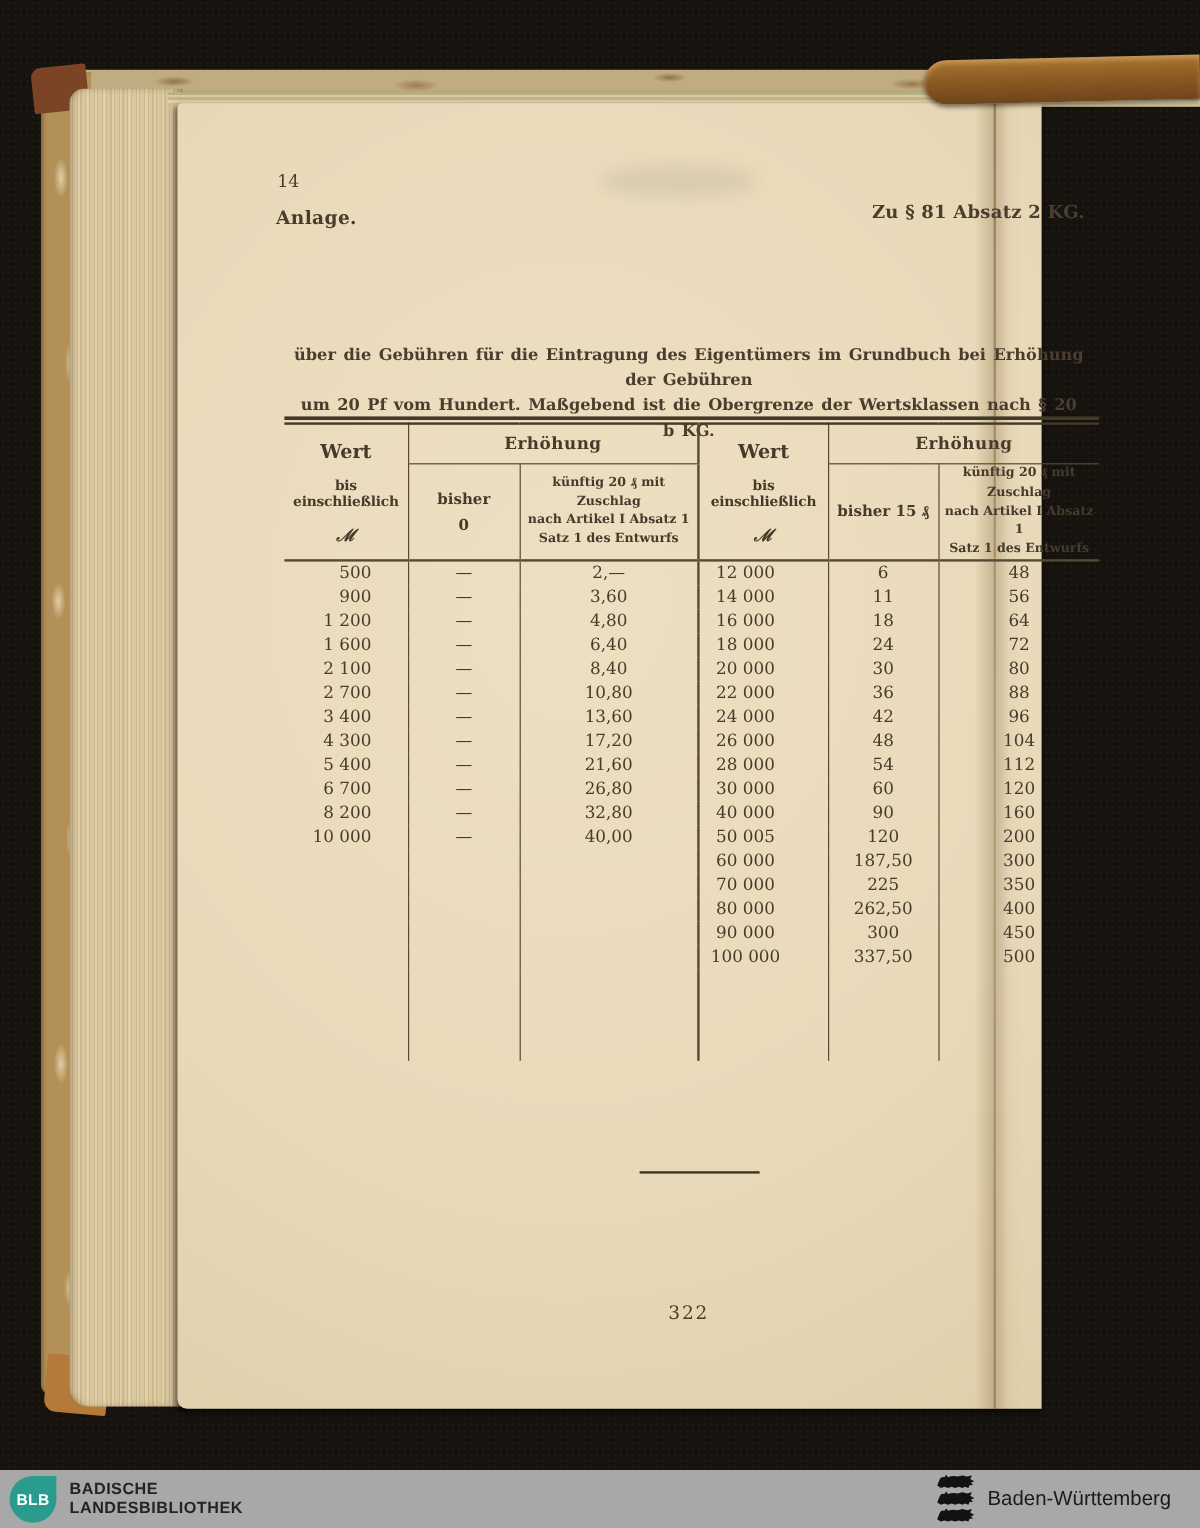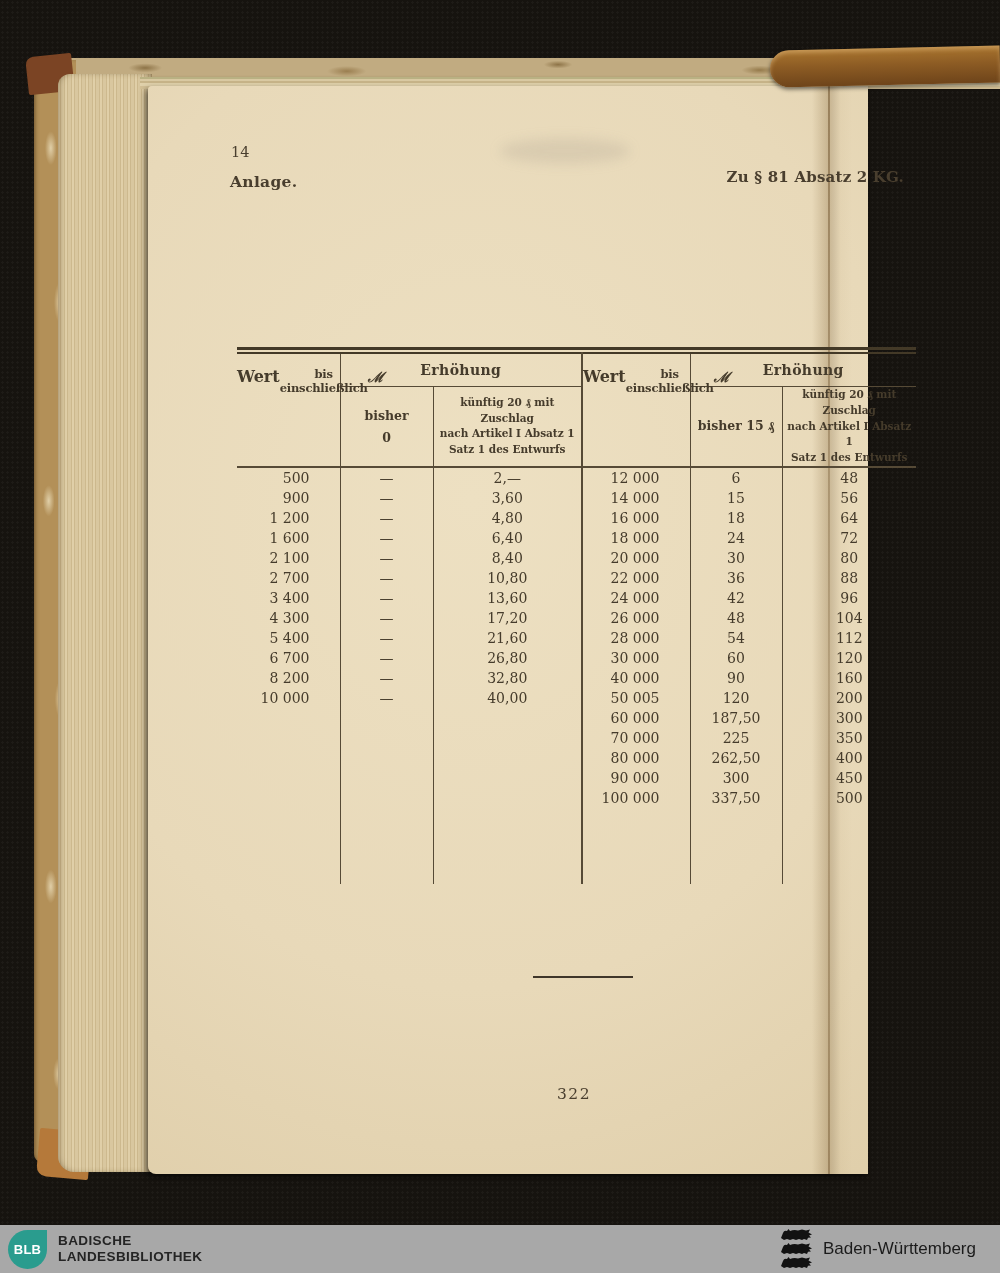--- a/index.html
+++ b/index.html
@@ -66,35 +66,35 @@
   .doc-subtitle{position:absolute;left:96px;top:200px;width:660px;text-align:center;
     font-size:13.5px;font-weight:700;line-height:21px;word-spacing:1.5px;}
   
   .table-wrap{position:absolute;left:89px;top:261px;width:679px;border-top:3px solid #433927;}
   table.fee-table{border-collapse:collapse;table-layout:fixed;width:679px;margin-top:2px;
     border-top:2px solid #433927;color:#453b2b;}
   .fee-table th{font-weight:700;vertical-align:middle;padding:0;}
   .fee-table col.w1{width:103px}.fee-table col.w2{width:93px}.fee-table col.w3{width:149px}
   .fee-table col.w4{width:108px}.fee-table col.w5{width:92px}.fee-table col.w6{width:134px}
   .th-wert{border-bottom:2px solid #564a36;}
-  .th-wert .stack{display:flex;flex-direction:row;justify-content:space-between;height:88px;padding:7px 0 5px;}
+  .th-wert .stack{display:flex;flex-direction:column;justify-content:space-between;height:88px;padding:7px 0 5px;}
   .th-wert .l2{font-size:11.5px;letter-spacing:-.2px;}
   .th-wert .unit{font-size:14px;font-style:italic;}
   .th-erh{font-size:14px;height:32px;border-bottom:1px solid #564a36;letter-spacing:.4px;}
   .th-sub{height:63px;border-bottom:2px solid #564a36;}
   .th-bisher .stack{display:flex;flex-direction:column;gap:7px;font-size:12.5px;}
   .th-bisher15{font-size:12.5px;}
   .th-kuenftig{font-size:10.5px;line-height:1.5;padding:0 2px;}
   .br1{border-right:1px solid #564a36;}
   .br2{border-right:2px solid #564a36;}
   .fee-table td{height:20px;font-size:14px;line-height:20px;text-align:center;padding:0;}
   .fee-table td.c0,.fee-table td.c3{text-align:right;padding-right:30px;}
   .fee-table td.c0,.fee-table td.c1{border-right:1px solid #564a36;}
   .fee-table td.c2{border-right:2px solid #564a36;}
-  .fee-table td.c3,.fee-table td.c4{border-right:1px solid #564a36;}
+  .fee-table td.c3,.fee-table td.c4{border-right:1px solid #564a36;text-align:center;}
   .fee-table tfoot td{height:76px;}
   .footnote{position:absolute;left:0;top:799px;width:100%;text-align:center;
     font-size:13.5px;font-weight:600;word-spacing:1px;}
   .end-rule{position:absolute;left:385px;top:890px;width:100px;height:2px;background:#3f362a;}
   .page-number{position:absolute;left:0;top:999px;width:100%;text-align:center;
     font-size:15.5px;letter-spacing:1.5px;}
   
   .footer-bar{position:absolute;left:0;bottom:0;width:1000px;height:48px;background:#a8a8a8;z-index:6;
     display:flex;align-items:center;font-family:"Liberation Sans", sans-serif;}
   .blb-logo{width:39px;height:39px;margin-left:8px;background:#2a9c8e;
@@ -122,20 +122,24 @@
 
   <div class="page">
     <div class="bleed-smudge"></div>
     <div class="gutter"></div>
 
     <div class="content">
       <div class="folio-number">14</div>
       <div class="annex-label">Anlage.</div>
       <div class="reference">Zu § 81 Absatz 2 KG.</div>
 
+      <div class="doc-subtitle">
+        <span>über die Gebühren für die Eintragung des Eigentümers im Grundbuch bei Erhöhung der Gebühren</span><br>
+        <span>um 20 Pf vom Hundert.  Maßgebend ist die Obergrenze der Wertsklassen nach § 20 b KG.</span>
+      </div>
 
       <div class="table-wrap">
         <table class="fee-table">
           <colgroup>
             <col class="w1">
               <col class="w2">
               <col class="w3">
             <col class="w4">
               <col class="w5">
               <col class="w6">
@@ -186,21 +190,21 @@
                 <td class="c2">2,—</td>
                 <td class="c3">12 000</td>
                 <td class="c4">6</td>
                 <td class="c5">48</td>
               </tr>
               <tr>
                 <td class="c0">900</td>
                 <td class="c1">—</td>
                 <td class="c2">3,60</td>
                 <td class="c3">14 000</td>
-                <td class="c4">15</td>
+                <td class="c4">11</td>
                 <td class="c5">56</td>
               </tr>
               <tr>
                 <td class="c0">1 200</td>
                 <td class="c1">—</td>
                 <td class="c2">4,80</td>
                 <td class="c3">16 000</td>
                 <td class="c4">18</td>
                 <td class="c5">64</td>
               </tr>

